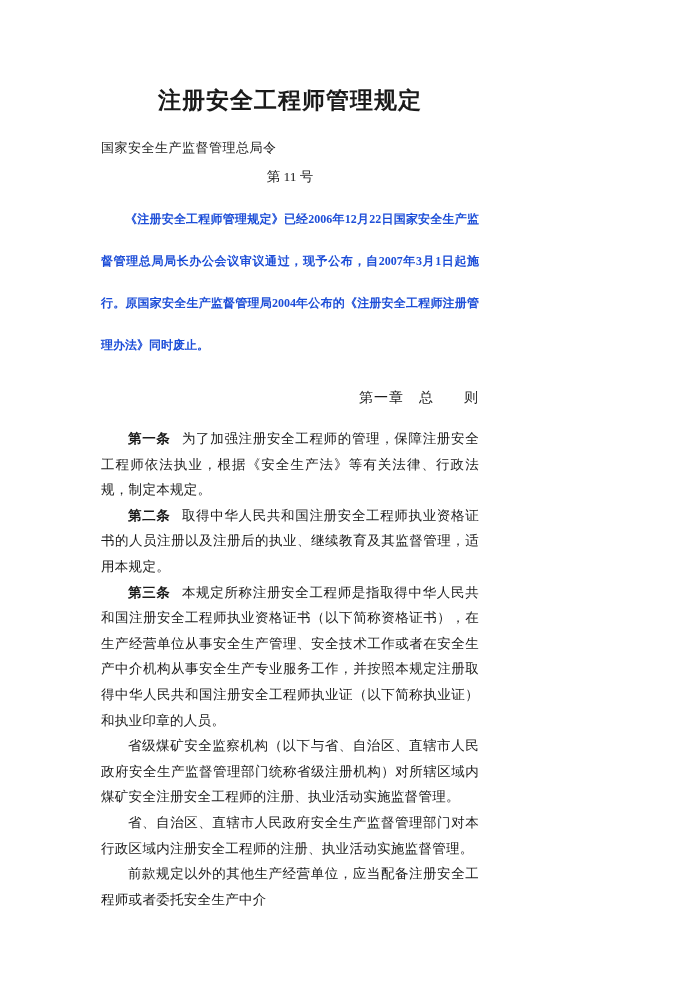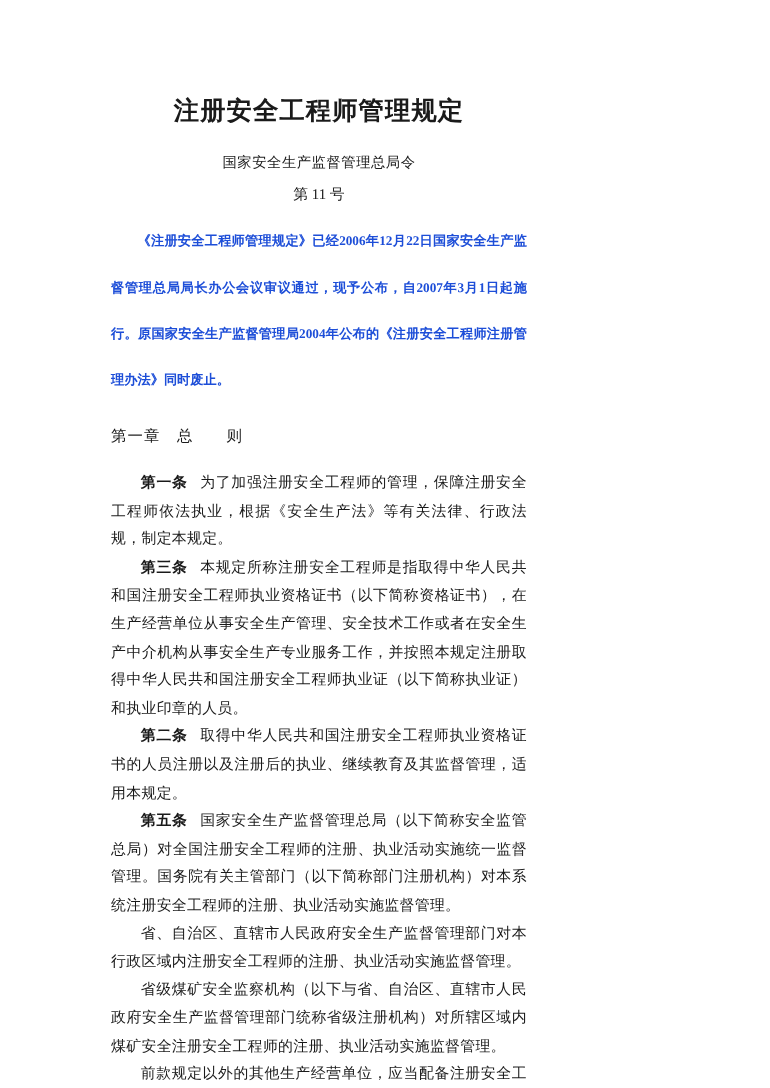--- a/index.html
+++ b/index.html
@@ -23,21 +23,21 @@
   }
   .doc-title {
     text-align: center;
     font-size: 23px;
     font-weight: bold;
     letter-spacing: 1px;
     line-height: 30px;
     margin: 0;
   }
   .doc-issuer {
-    text-align: center;
+    text-align: left;
     font-size: 13px;
     letter-spacing: 0.5px;
     line-height: 16px;
     margin-top: 24px;
   }
   .doc-order-number {
     text-align: center;
     font-size: 13.5px;
     line-height: 17px;
     margin-top: 12px;
@@ -47,21 +47,21 @@
     font-family: Liberation Serif, serif;
     font-weight: bold;
     font-size: 12px;
     line-height: 42px;
     text-indent: 2em;
     text-align: justify;
     text-justify: inter-ideograph;
     color: #1d4ed8;
   }
   .chapter-heading {
-    text-align: left;
+    text-align: right;
     font-size: 14px;
     line-height: 18px;
     margin-top: 23px;
     letter-spacing: 1px;
   }
   .articles {
     margin-top: 19px;
   }
   .article {
     margin: 0;
@@ -89,21 +89,20 @@
   <div class="doc-issuer">国家安全生产监督管理总局令</div>
 
   <div class="doc-order-number">第 11 号</div>
 
   <p class="announcement">《注册安全工程师管理规定》已经2006年12月22日国家安全生产监督管理总局局长办公会议审议通过，现予公布，自2007年3月1日起施行。原国家安全生产监督管理局2004年公布的《注册安全工程师注册管理办法》同时废止。</p>
 
   <div class="chapter-heading">第一章　总　　则</div>
 
   <div class="articles">
     <p class="article"><b class="article-lead">第一条</b><span>为了加强注册安全工程师的管理，保障注册安全工程师依法执业，根据《安全生产法》等有关法律、行政法规，制定本规定。</span></p>
+    <p class="article"><b class="article-lead">第二条</b><span>取得中华人民共和国注册安全工程师执业资格证书的人员注册以及注册后的执业、继续教育及其监督管理，适用本规定。</span></p>
     <p class="article"><b class="article-lead">第三条</b><span>本规定所称注册安全工程师是指取得中华人民共和国注册安全工程师执业资格证书（以下简称资格证书），在生产经营单位从事安全生产管理、安全技术工作或者在安全生产中介机构从事安全生产专业服务工作，并按照本规定注册取得中华人民共和国注册安全工程师执业证（以下简称执业证）和执业印章的人员。</span></p>
-    <p class="article"><b class="article-lead">第二条</b><span>取得中华人民共和国注册安全工程师执业资格证书的人员注册以及注册后的执业、继续教育及其监督管理，适用本规定。</span></p>
-    <p class="article"><b class="article-lead">第五条</b><span>国家安全生产监督管理总局（以下简称安全监管总局）对全国注册安全工程师的注册、执业活动实施统一监督管理。国务院有关主管部门（以下简称部门注册机构）对本系统注册安全工程师的注册、执业活动实施监督管理。</span></p>
+    <p class="article"><b class="article-lead"></b><span>省级煤矿安全监察机构（以下与省、自治区、直辖市人民政府安全生产监督管理部门统称省级注册机构）对所辖区域内煤矿安全注册安全工程师的注册、执业活动实施监督管理。</span></p>
     <p class="article"><b class="article-lead"></b><span>省、自治区、直辖市人民政府安全生产监督管理部门对本行政区域内注册安全工程师的注册、执业活动实施监督管理。</span></p>
-    <p class="article"><b class="article-lead"></b><span>省级煤矿安全监察机构（以下与省、自治区、直辖市人民政府安全生产监督管理部门统称省级注册机构）对所辖区域内煤矿安全注册安全工程师的注册、执业活动实施监督管理。</span></p>
     <p class="article"><b class="article-lead"></b><span>前款规定以外的其他生产经营单位，应当配备注册安全工程师或者委托安全生产中介</span></p>
   </div>
 
 </div>
 
 </body></html>

